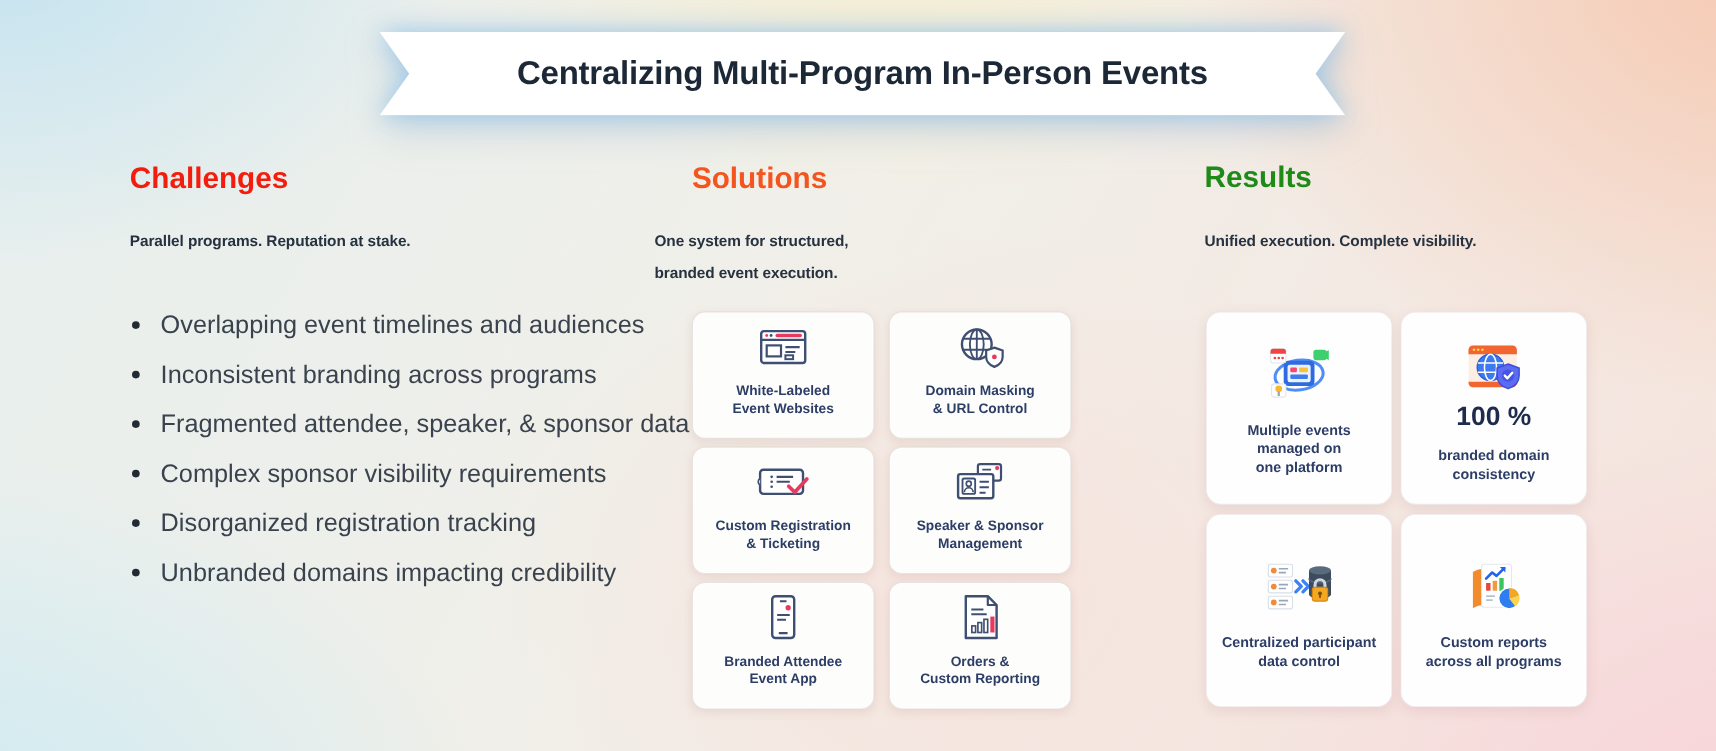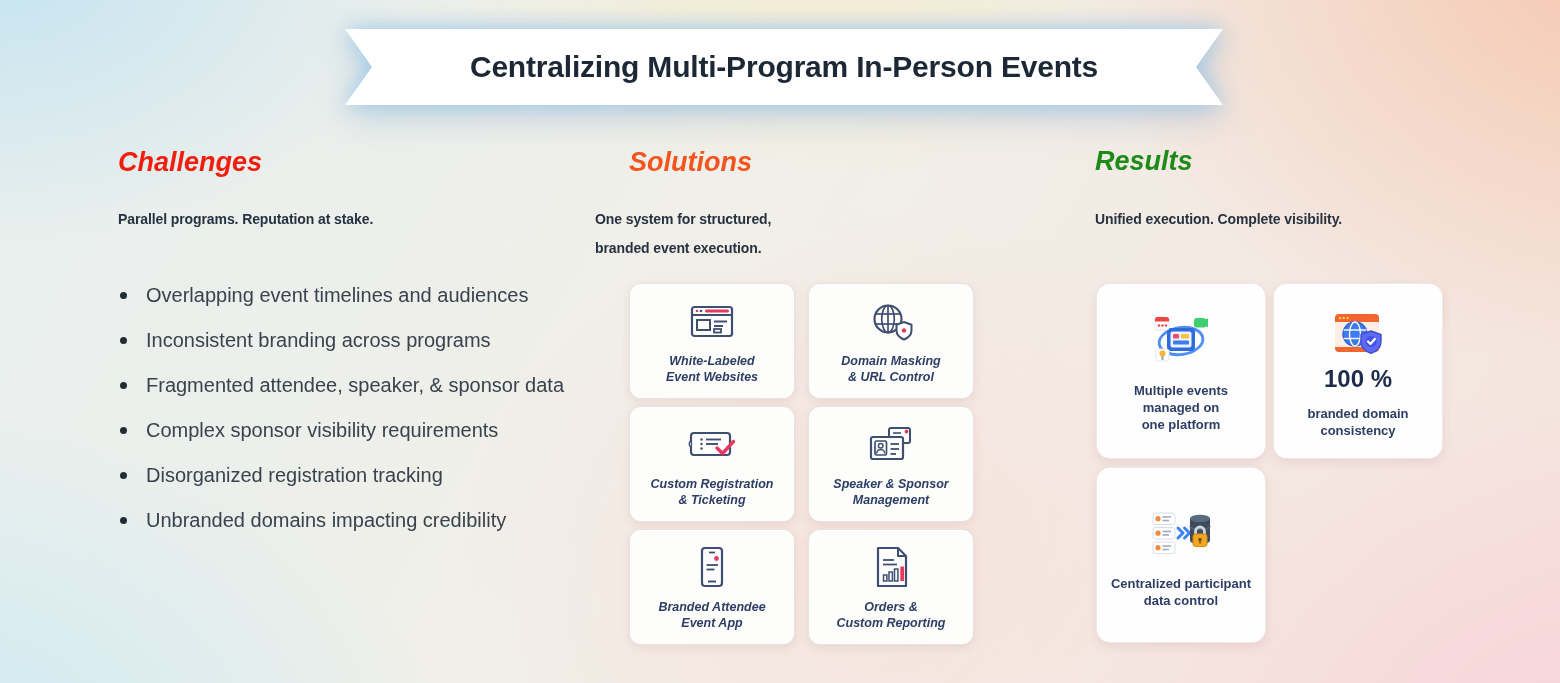--- a/index.html
+++ b/index.html
@@ -26,56 +26,55 @@
   .banner {
     width:100%; height:100%; background:#fff;
     clip-path: polygon(0 0, 100% 0, calc(100% - 27px) 50%, 100% 100%, 0 100%, 27px 50%);
     display:flex; align-items:center; justify-content:center;
   }
   .banner-title {
     font-size:30px; font-weight:bold; color:#1c2836; letter-spacing:-0.2px;
   }
 
   
-  .col-heading { position:absolute; font-size:27px; font-weight:bold;font-style:italic; }
+  .col-heading { position:absolute; font-size:27px; font-weight:bold; }
   .col-heading.challenges { left:118px; top:147px; color:#f21d0d; }
   .col-heading.solutions  { left:629px; top:147px; color:#f4541d; }
   .col-heading.results    { left:1095px; top:146px; color:#1e8a17; }
 
   .col-subtitle {
     position:absolute; font-size:14px; font-weight:bold; color:#273240;
     line-height:29px; white-space:pre-line; letter-spacing:-0.1px;
   }
   .col-subtitle.challenges { left:118px; top:205px; }
   .col-subtitle.solutions  { left:595px; top:205px; }
   .col-subtitle.results    { left:1095px; top:205px; }
 
   
   .bullet-list { position:absolute; left:120px; top:286px; list-style:none; }
   .bullet-list li {
     display:flex; align-items:center; margin-bottom:26px;
-    font-size:20px; color:#39424d; line-height:19px;
+    font-size:23px; color:#39424d; line-height:19px;
   }
   .bullet-dot {
     width:7px; height:7px; border-radius:50%; background:#222b33;
     margin-right:19px; flex:0 0 auto;
   }
 
   
   .solutions-grid {
     position:absolute; left:629px; top:283px;
     display:grid; grid-template-columns:166px 166px; grid-auto-rows:116px; gap:7px 13px;
   }
   .sol-card {
     background:#fdfdfc; border-radius:12px;
     border:1px solid rgba(215,205,200,.55);
     box-shadow:0 3px 8px rgba(190,150,140,.20), inset 0 0 0 1px rgba(255,255,255,.6);
-    display:flex; flex-direction:column; align-items:center; justify-content:center;
+    display:flex; flex-direction:column; align-items:center; justify-content:flex-start;
     padding:8px 6px;
-    font-style:italic;
   }
   .sol-card .icon-box { height:46px; display:flex; align-items:center; justify-content:center; }
   .sol-label {
     margin-top:9px; font-size:12.5px; font-weight:bold; color:#2d3e66;
     text-align:center; line-height:16px; white-space:pre-line;
   }
 
   
   .results-grid {
     position:absolute; left:1096px; top:283px;
@@ -326,16 +325,36 @@
           <path d="M44.5 25 v-2.5 a4.5 4.5 0 0 1 9 0 v2.5" fill="none" stroke="#cfd6df" stroke-width="2.8"></path>
           <rect x="42" y="25" width="14" height="12.5" rx="2.5" fill="#f5a623" stroke="#d98a0f"></rect>
           <circle cx="49" cy="30.5" r="1.8" fill="#7a5200"></circle>
           <rect x="48.2" y="31" width="1.6" height="3.5" fill="#7a5200"></rect>
         </svg>
       </div>
       <div class="res-label">Centralized participant
 data control</div>
     </div>
 
+    <div class="res-card">
+      <div class="icon-box">
+        <svg width="56" height="50" viewBox="0 0 56 50">
+          <path d="M9 11 c6 -3.5 10 -3.5 14 -0.5 v33 c-4 -3 -8 -3 -14 0.5 z" fill="#f28a2e"></path>
+          <rect x="17" y="4" width="27" height="39" rx="2" fill="#fff" stroke="#e3e8ef"></rect>
+          <path d="M21 17 l5.5 -5.5 l4 3 l7 -7" fill="none" stroke="#2563eb" stroke-width="2.4" stroke-linecap="round" stroke-linejoin="round"></path>
+          <path d="M33.5 6.5 h5 v5 z" fill="#2563eb"></path>
+          <rect x="21" y="21" width="4" height="7" fill="#e6473d"></rect>
+          <rect x="27" y="19" width="4" height="9" fill="#f09a3e"></rect>
+          <rect x="33" y="16.5" width="4" height="11.5" fill="#3bc55e"></rect>
+          <line x1="21" y1="33" x2="29" y2="33" stroke="#b6c0cc" stroke-width="1.6"></line>
+          <line x1="21" y1="36.5" x2="27" y2="36.5" stroke="#b6c0cc" stroke-width="1.6"></line>
+          <circle cx="42" cy="35" r="9.5" fill="#2f7ef0" stroke="#fff" stroke-width="1.2"></circle>
+          <path d="M42 35 L42 25.5 A9.5 9.5 0 0 1 51 32 z" fill="#f5a623"></path>
+          <path d="M42 35 L51 32 A9.5 9.5 0 0 1 47.5 42.3 z" fill="#ffd34d"></path>
+        </svg>
+      </div>
+      <div class="res-label">Custom reports
+across all programs</div>
+    </div>
 
   </div>
 
 </div>
 
 </body></html>

